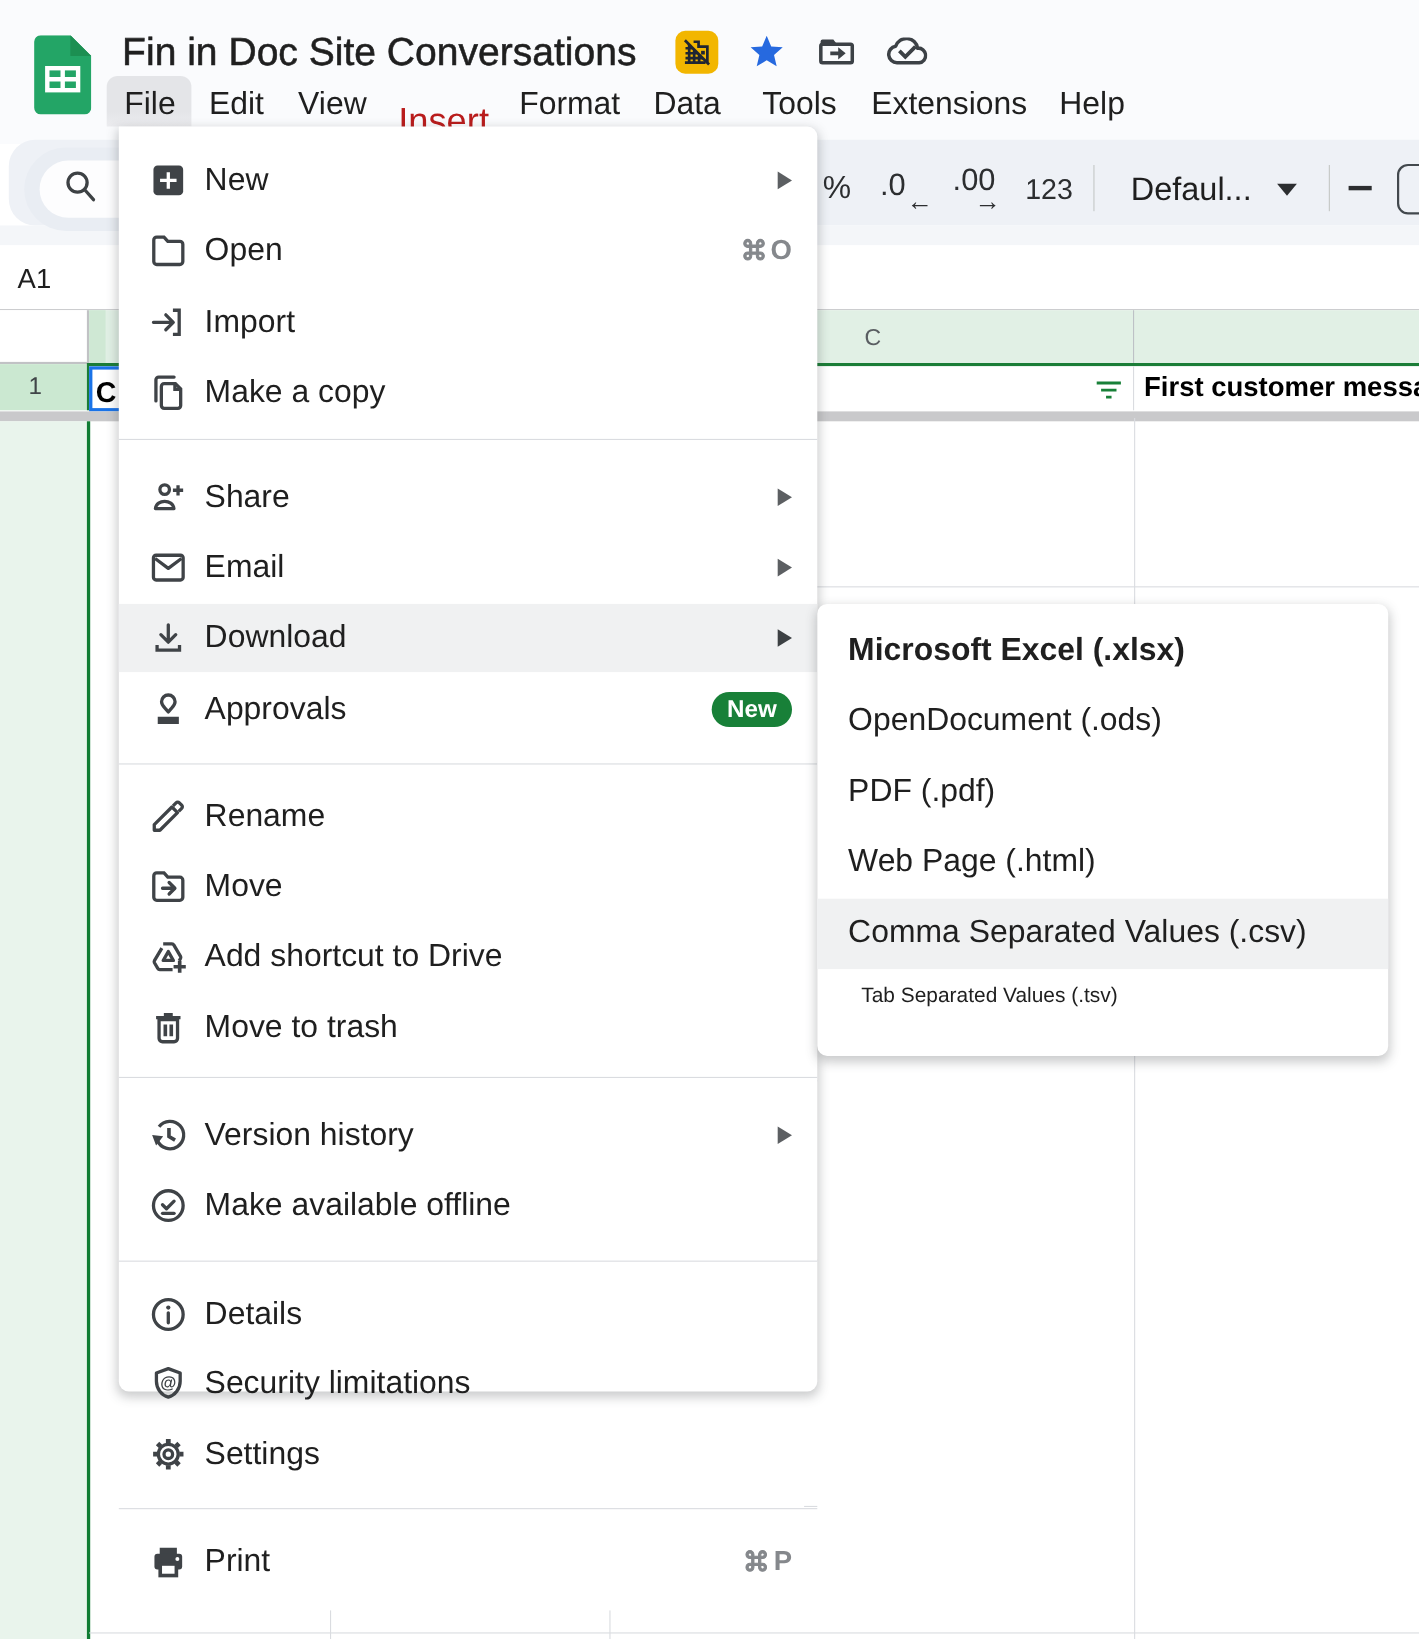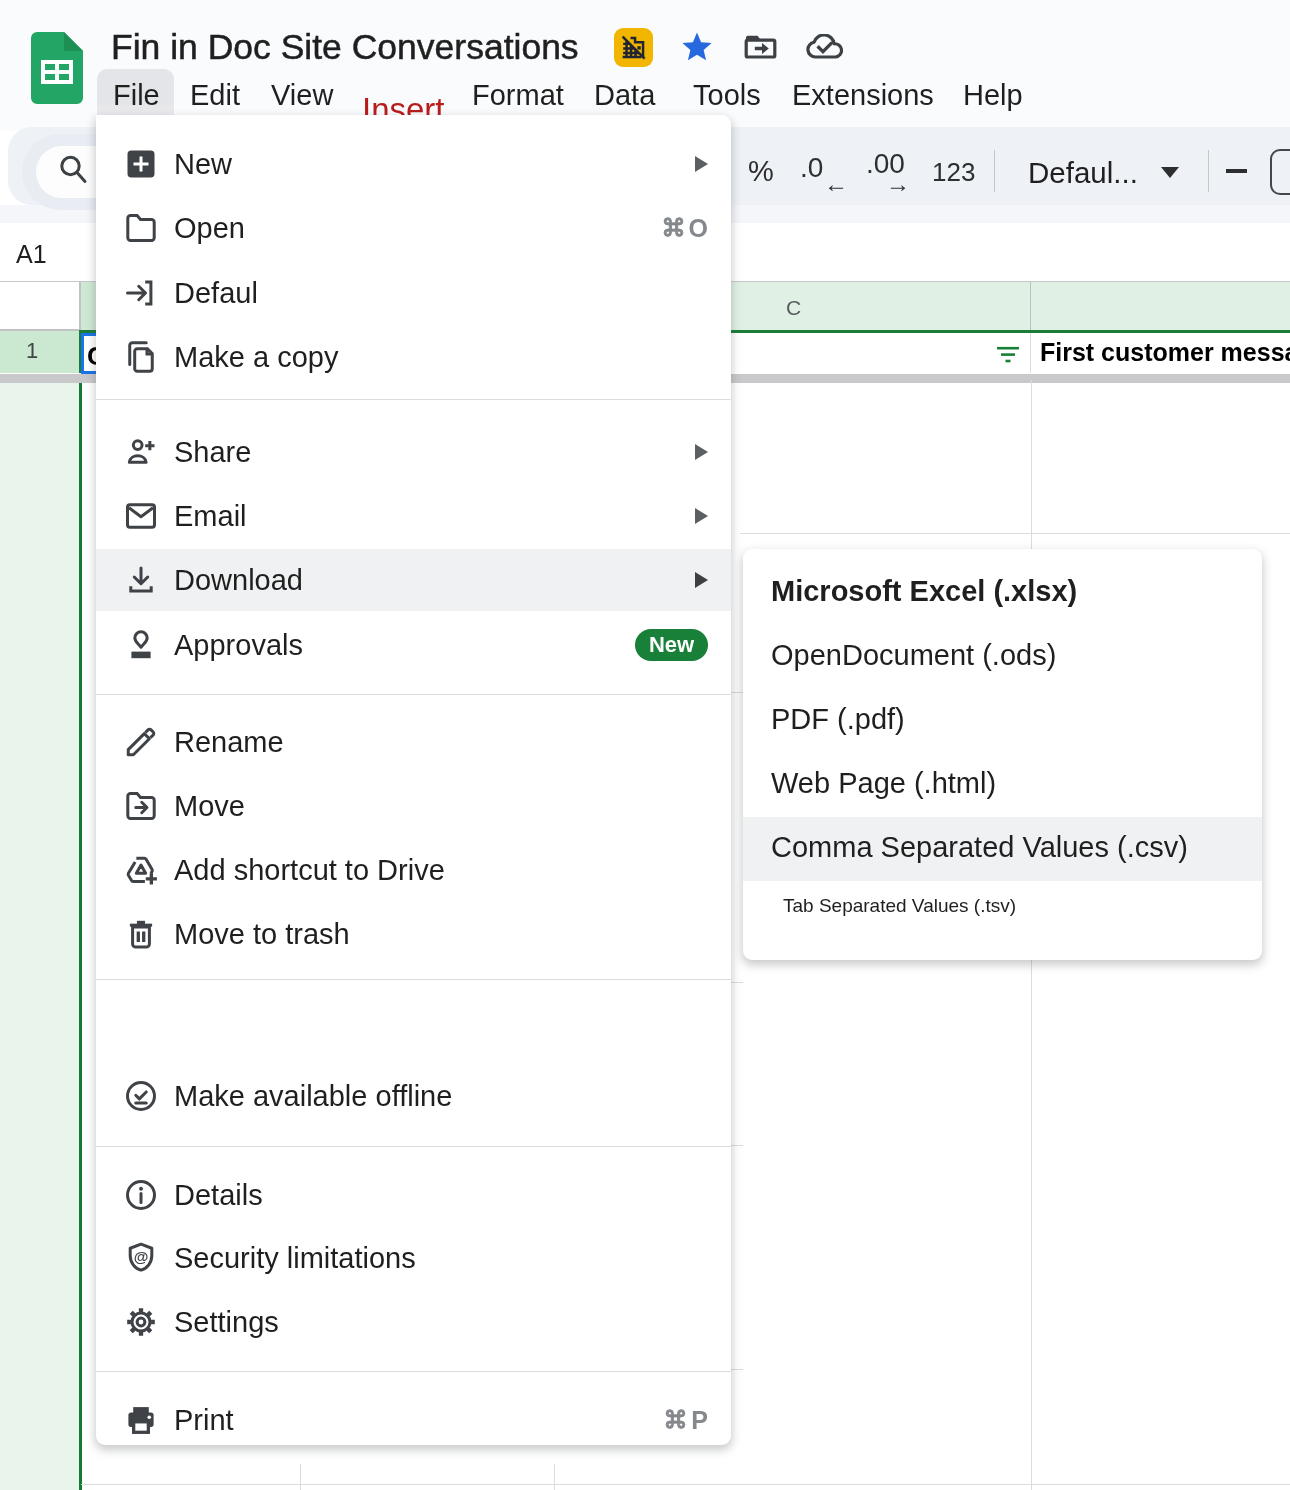--- a/index.html
+++ b/index.html
@@ -132,21 +132,21 @@
 <div class="abs" style="left:1031px;top:380px;width:1px;height:1110px;background:#dadce0;"></div>
 <div class="abs" style="left:740px;top:533px;width:550px;height:1px;background:#dadce0;"></div>
 <div class="abs" style="left:300px;top:1464px;width:1px;height:26px;background:#dadce0;"></div>
 <div class="abs" style="left:554px;top:1464px;width:1px;height:26px;background:#dadce0;"></div>
 <div class="abs" style="left:81px;top:1484px;width:1209px;height:1px;background:#dadce0;"></div>
 <div class="abs" style="left:731px;top:692px;width:12px;height:1px;background:#dadce0;"></div>
 <div class="abs" style="left:731px;top:982px;width:12px;height:1px;background:#dadce0;"></div>
 <div class="abs" style="left:731px;top:1145px;width:12px;height:1px;background:#dadce0;"></div>
 <div class="abs" style="left:731px;top:1369px;width:12px;height:1px;background:#dadce0;"></div>
 
-<div class="abs" id="filemenu" style="left:96px;top:115px;width:635px;height:1330px;background:#fff;border-radius:0 9px 9px 9px;box-shadow:0 4px 10px 1px rgba(60,64,67,.28);">
+<div class="abs" id="filemenu" style="left:108px;top:115px;width:635px;height:1150px;background:#fff;border-radius:0 9px 9px 9px;box-shadow:0 4px 10px 1px rgba(60,64,67,.28);">
   <div class="abs" style="left:0;top:434px;width:635px;height:62px;background:#f0f1f2;"></div>
 
   <div class="row" style="top:17px;">
     <svg class="ic" viewBox="0 0 24 24">
         <rect x="3" y="3" width="18" height="18" rx="2.5" fill="#3f4347"></rect>
         <path d="M12 7v10M7 12h10" stroke="#fff" stroke-width="2"></path>
       </svg>
     <span class="lbl">New</span>
     <span class="right tri"></span>
   </div>
@@ -157,21 +157,21 @@
     <span class="lbl">Open</span>
     <span class="right shortcut"><svg width="25" height="25" viewBox="0 0 24 24" style="margin-right:3px;margin-top:-2px">
           <path stroke="#85888c" stroke-width="0.9" fill="#85888c" d="M6.5 3A3.5 3.5 0 0 0 3 6.5 3.5 3.5 0 0 0 6.5 10H8v4H6.5A3.5 3.5 0 0 0 3 17.5 3.5 3.5 0 0 0 6.5 21 3.5 3.5 0 0 0 10 17.5V16h4v1.5a3.5 3.5 0 0 0 3.5 3.5 3.5 3.5 0 0 0 3.5-3.5 3.5 3.5 0 0 0-3.5-3.5H16v-4h1.5A3.5 3.5 0 0 0 21 6.5 3.5 3.5 0 0 0 17.5 3 3.5 3.5 0 0 0 14 6.5V8h-4V6.5A3.5 3.5 0 0 0 6.5 3zm0 2A1.5 1.5 0 0 1 8 6.5V8H6.5A1.5 1.5 0 0 1 5 6.5 1.5 1.5 0 0 1 6.5 5zm11 0A1.5 1.5 0 0 1 19 6.5 1.5 1.5 0 0 1 17.5 8H16V6.5A1.5 1.5 0 0 1 17.5 5zM10 10h4v4h-4v-4zm-3.5 6H8v1.5A1.5 1.5 0 0 1 6.5 19 1.5 1.5 0 0 1 5 17.5 1.5 1.5 0 0 1 6.5 16zm9.5 0h1.5a1.5 1.5 0 0 1 1.5 1.5 1.5 1.5 0 0 1-1.5 1.5A1.5 1.5 0 0 1 16 17.5V16z"></path>
         </svg>O</span>
   </div>
   <div class="row" style="top:146px;">
     <svg class="ic" viewBox="0 0 24 24">
         <path d="M3 12h11M10.5 7.5 15 12l-4.5 4.5" fill="none" stroke="#3f4347" stroke-width="2" stroke-linecap="round" stroke-linejoin="round"></path>
         <path d="M14.8 4.7h3.8v14.6h-3.8" fill="none" stroke="#3f4347" stroke-width="2"></path>
       </svg>
-    <span class="lbl">Defaul</span>
+    <span class="lbl">Import</span>
   </div>
   <div class="row" style="top:210px;">
     <svg class="ic" viewBox="0 0 24 24">
         <path d="M15.5 2.5H6.2A1.7 1.7 0 0 0 4.5 4.2V17" fill="none" stroke="#3f4347" stroke-width="2" stroke-linecap="round"></path>
         <path d="M9.5 6.5h6.8l3.2 3.2v10.1a1.7 1.7 0 0 1-1.7 1.7h-8.3a1.7 1.7 0 0 1-1.7-1.7V8.2a1.7 1.7 0 0 1 1.7-1.7z" fill="none" stroke="#3f4347" stroke-width="2"></path>
         <path d="M16 6.8v3.2h3.2" fill="none" stroke="#3f4347" stroke-width="2"></path>
       </svg>
     <span class="lbl">Make a copy</span>
   </div>
 
@@ -243,20 +243,29 @@
         <path d="M4.6 5.1h14.8v2H4.6z" fill="#3f4347"></path>
         <path d="M9.3 3.2h5.4v2.2H9.3z" fill="#3f4347"></path>
         <path d="M6.4 7.3h11.2v11.3a2.1 2.1 0 0 1-2.1 2.1H8.5a2.1 2.1 0 0 1-2.1-2.1z" fill="none" stroke="#3f4347" stroke-width="2"></path>
         <path d="M10.2 10.3v7M13.8 10.3v7" stroke="#3f4347" stroke-width="2.2"></path>
       </svg>
     <span class="lbl">Move to trash</span>
   </div>
 
   <div class="sep" style="top:864px;"></div>
 
+  <div class="row" style="top:885px;">
+    <svg class="ic" viewBox="0 0 24 24">
+        <path d="M6.4 6.9 A8.3 8.3 0 1 1 5.4 15.2" fill="none" stroke="#3f4347" stroke-width="2"></path>
+        <path d="M2.2 11.9 L8.9 12.7 L4.6 18.2 z" fill="#3f4347" stroke="none"></path>
+        <path d="M12.4 7.6v5.2l3.7 2.2" fill="none" stroke="#3f4347" stroke-width="2.2"></path>
+      </svg>
+    <span class="lbl">Version history</span>
+    <span class="right tri"></span>
+  </div>
   <div class="row" style="top:949px;">
     <svg class="ic" viewBox="0 0 24 24">
         <circle cx="12" cy="12" r="9" fill="none" stroke="#3f4347" stroke-width="2"></circle>
         <path d="M8.5 11.5l2.4 2.4 4.6-4.6" fill="none" stroke="#3f4347" stroke-width="2" stroke-linecap="round" stroke-linejoin="round"></path>
         <path d="M8.5 16.7h7" stroke="#3f4347" stroke-width="2" stroke-linecap="round"></path>
       </svg>
     <span class="lbl">Make available offline</span>
   </div>
 
   <div class="sep" style="top:1031px;"></div>

